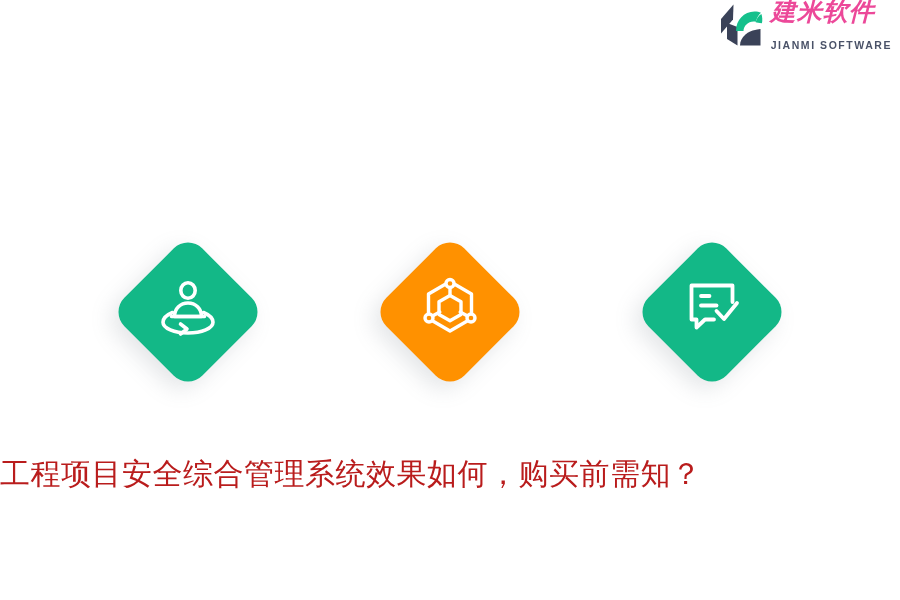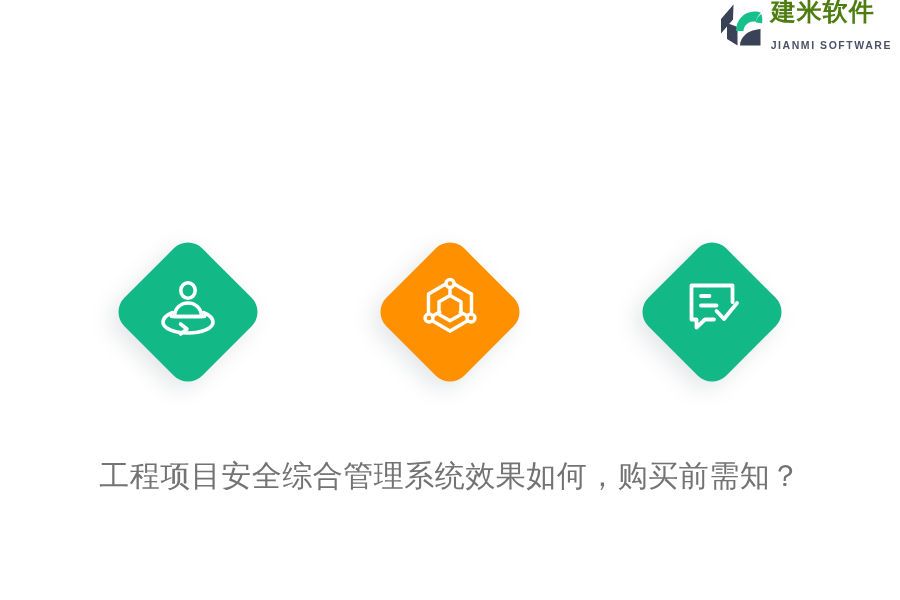--- a/index.html
+++ b/index.html
@@ -33,23 +33,24 @@
   }
   .brand-text {
     display: flex;
     flex-direction: column;
     justify-content: center;
     line-height: 1;
   }
   .brand-cn {
     font-size: 25px;
     font-weight: 700;
-    color: #4d7c0f;
+    color: #ec4899;
     letter-spacing: 1px;
     font-family: "DejaVu Sans", "Liberation Sans", sans-serif;
+    font-style: italic;
   }
   .brand-en {
     font-size: 10.5px;
     font-weight: 600;
     color: #4a5268;
     letter-spacing: 1.55px;
     margin-top: 16px;
     font-family: "Liberation Sans", sans-serif;
   }
 
@@ -94,25 +95,24 @@
     height: 64px;
     z-index: 2;
   }
 
   
   .title {
     position: absolute;
     left: 0;
     right: 0;
     top: 455px;
-    text-align: center;
     font-size: 30px;
     line-height: 42px;
-    color: #737373;
-    font-family: Liberation Sans, sans-serif;
+    color: #b91c1c;
+    font-family: Liberation Mono, monospace;
     letter-spacing: 0.5px;
     white-space: nowrap;
   }
 </style>
 </head>
 <body>
 
 <div class="brand">
   <svg class="brand-mark" viewBox="0 0 48 44">
     <path d="M18.5 1.5 L6.0 16.0 L6.0 30.5 L18.0 16.5 Z" fill="#3a4258"></path>

